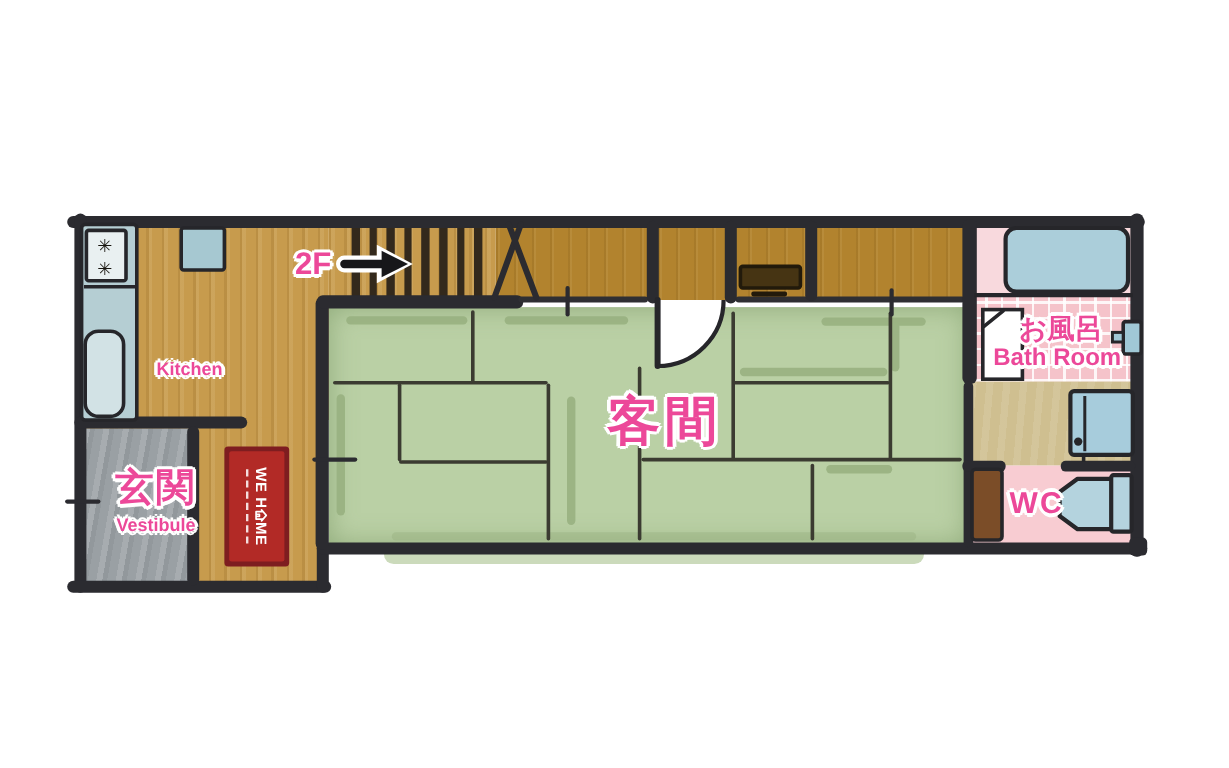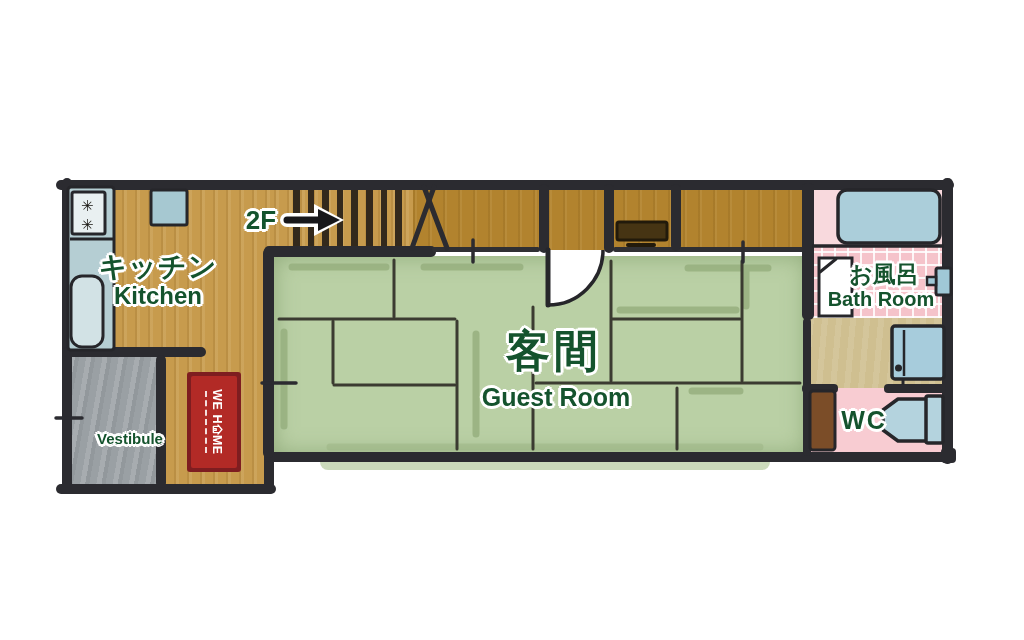--- a/index.html
+++ b/index.html
@@ -19,21 +19,21 @@
         background-image:repeating-linear-gradient(0deg,rgba(255,255,255,.85) 0 2px,rgba(0,0,0,0) 2px 13px),
                          repeating-linear-gradient(90deg,rgba(255,255,255,.85) 0 2px,rgba(0,0,0,0) 2px 13px);}
   .pink-wc{background:#f8ccd2;}
   .tan{background:#cfbf90;background-image:repeating-linear-gradient(95deg,rgba(255,255,255,.10) 0 6px,rgba(0,0,0,0) 6px 14px);}
   
   .wall{position:absolute;background:#2b2b30;border-radius:5px;z-index:5;}
   .wall-thin{position:absolute;background:#2f2f33;border-radius:3px;z-index:5;}
   
   .tread{position:absolute;top:0;width:6.5px;height:60px;background:#33291c;border-radius:2px;}
   
-  .lbl{position:absolute;z-index:8;transform:translate(-50%,-50%);white-space:nowrap;color:#14532d;
+  .lbl{position:absolute;z-index:8;transform:translate(-50%,-50%);white-space:nowrap;color:#ec4899;
        font-weight:bold;text-align:center;
        text-shadow:-3px 0 0 #fff,3px 0 0 #fff,0 -3px 0 #fff,0 3px 0 #fff,
                    -2px -2px 0 #fff,2px -2px 0 #fff,-2px 2px 0 #fff,2px 2px 0 #fff;}
   .svg-overlay{position:absolute;left:0;top:0;z-index:6;}
   .smudge{position:absolute;background:#a9c18d;opacity:.6;border-radius:8px;z-index:1;}
   
   .rug{position:absolute;left:187px;top:372px;width:54px;height:100px;background:#7e1d20;border-radius:3px;z-index:6;}
   .rug-inner{position:absolute;left:4px;top:4px;right:4px;bottom:4px;background:#b22a26;border-radius:2px;}
   .rug-content{position:absolute;left:50%;top:50%;width:92px;transform:translate(-50%,-50%) rotate(90deg);
                text-align:center;color:#fff;}
@@ -190,28 +190,27 @@
     <div class="rug-inner">
       <div class="rug-content">
         <div class="rug-brand"><span>WE H</span><svg width="11" height="11" viewBox="0 0 12 12" style="vertical-align:-1px">
               <path d="M1,5.5 L6,1.2 L11,5.5 M2.6,4.6 V10.5 H9.4 V4.6 M5,10.5 V7.4 H7 V10.5" fill="none" stroke="#ffffff" stroke-width="1.5" stroke-linecap="round" stroke-linejoin="round"></path>
             </svg><span>ME</span></div>
         <div class="rug-fineprint"></div>
       </div>
     </div>
   </div>
 
-  <div class="lbl" style="left:158px;top:267px;font-size:28px;letter-spacing:1px;">キッチン</div>
-  <div class="lbl" style="left:158px;top:296px;font-size:24px;">Kitchen</div>
+  <div class="lbl" style="left:158px;top:308px;font-size:15px;">Kitchen</div>
 
   <div class="lbl" style="left:261px;top:220px;font-size:26px;font-weight:800;">2F</div>
 
+  <div class="lbl" style="left:130px;top:407px;font-size:32px;letter-spacing:2px;">玄関</div>
   <div class="lbl" style="left:130px;top:438px;font-size:15px;">Vestibule</div>
 
   <div class="lbl" style="left:554px;top:351px;font-size:44px;letter-spacing:4px;font-weight:800;text-align:right;">客間</div>
-  <div class="lbl" style="left:556px;top:397px;font-size:25px;">Guest Room</div>
 
   <div class="lbl" style="left:884px;top:274px;font-size:23px;">お風呂</div>
   <div class="lbl" style="left:881px;top:299px;font-size:20px;">Bath Room</div>
 
   <div class="lbl" style="left:864px;top:420px;font-size:25px;letter-spacing:2px;font-weight:800;">WC</div>
 
 </div>
 
 </body></html>

